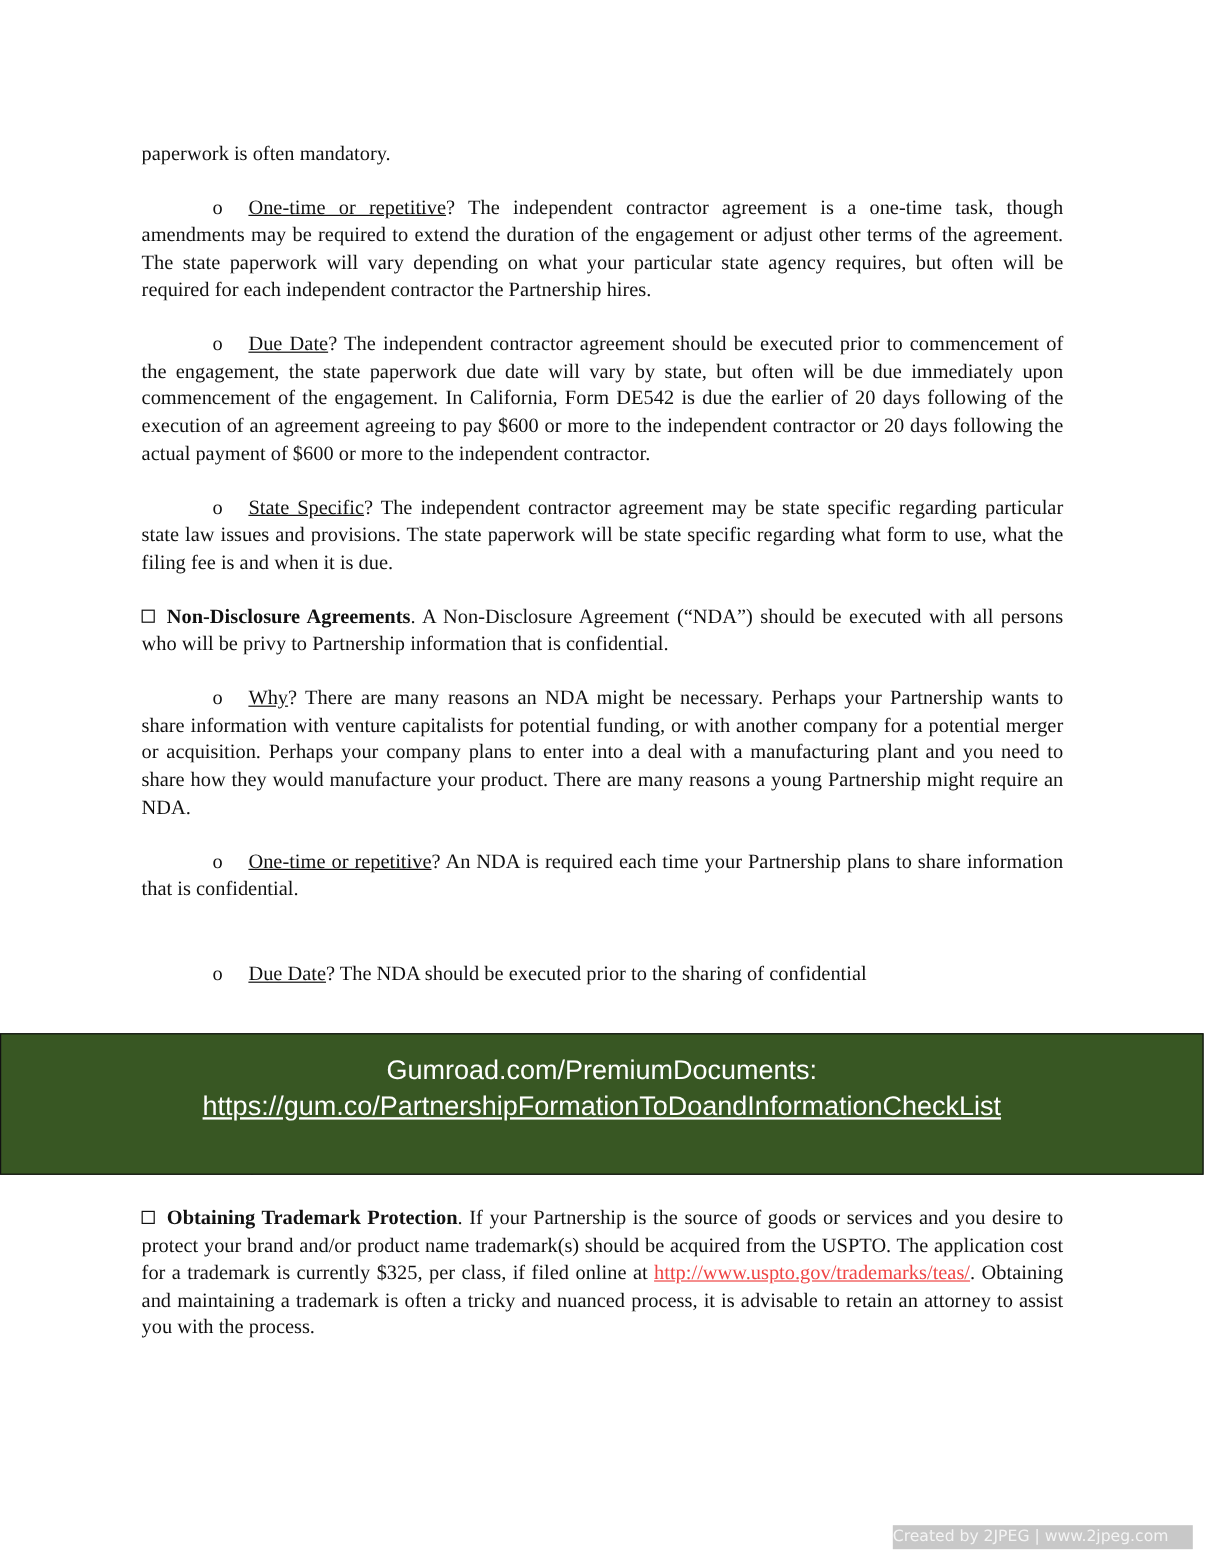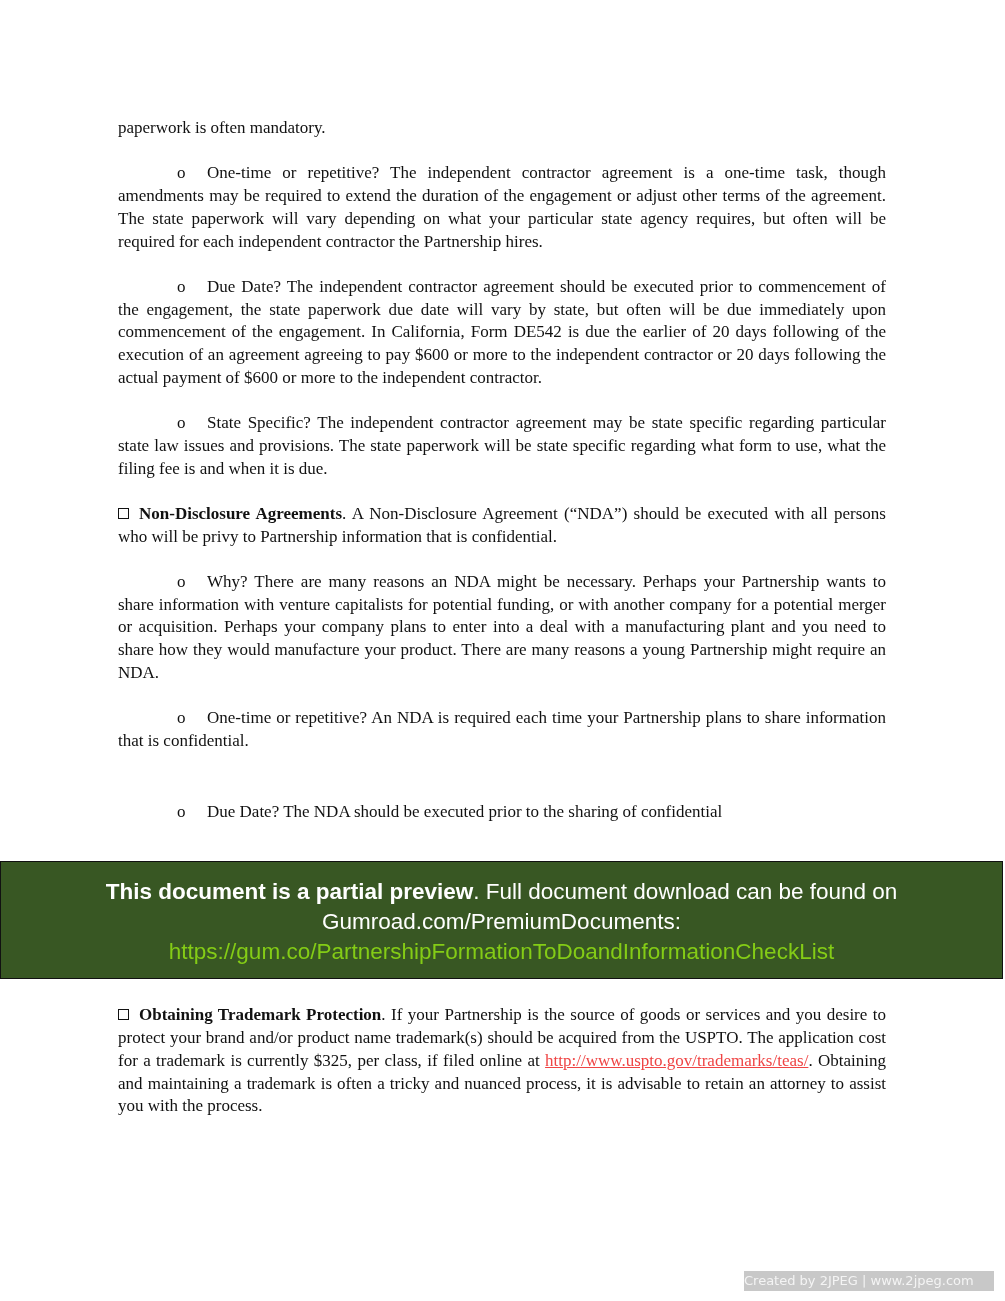--- a/index.html
+++ b/index.html
@@ -4,35 +4,35 @@
 <style>
   html, body { margin: 0; padding: 0; }
   body {
     width: 1005px; height: 1301px; background: #ffffff; position: relative; overflow: hidden;
     font-family: "Liberation Serif", "DejaVu Serif", serif; color: #111;
   }
   .page { position: absolute; left: 118px; top: 117px; width: 768px; font-size: 17px; line-height: 22.7px; }
   .para { text-align: justify; margin: 0 0 22.7px 0; }
   .bullet-para { text-indent: 59px; }
   .circle { display: inline-block; width: 30px; text-indent: 0; }
-  .ul { }
+  .ul { text-decoration: underline; }
   .box {
     display: inline-block; width: 11px; height: 11px; border: 1.6px solid #111; margin-right: 10px;
     vertical-align: 0px; box-sizing: border-box;
   }
   .bold { font-weight: bold; }
   a.link { color: #ef4444; text-decoration: underline; }
   .banner {
     position: absolute; left: 0; top: 861px; width: 1003px; height: 118px;
     background: #385723; border: 1px solid #111; box-sizing: border-box;
     font-family: "Liberation Sans", "DejaVu Sans", sans-serif; color: #fff; text-align: center;
     font-size: 22.5px; line-height: 30px; padding-top: 15px;
   }
   .banner .b { font-weight: bold; }
-  .banner a { color: #84cc16; }
+  .banner a { color: #ffffff; text-decoration: underline; }
   .watermark {
     position: absolute; left: 744px; top: 1271px; width: 250px; height: 20px;
     background: #c8c8c8; color: #f4f4f4; font-family: "DejaVu Sans", sans-serif; font-size: 13px;
     line-height: 20px; 
   }
 </style>
 </head>
 <body>
 
 <div class="page">
@@ -70,18 +70,17 @@
   <p class="para bullet-para">
     <span class="circle">o</span><span class="ul">What Triggers</span><span>?  The Partnership’s desire to (i) share information and (ii) maintain the confidentiality of the information.</span>
   </p>
 
   <p class="para">
     <span class="box"></span><span class="bold">Obtaining Trademark Protection</span><span>.  If your Partnership is the source of goods or services and you desire to protect your brand and/or product name trademark(s) should be acquired from the USPTO.  The application cost for a trademark is currently $325, per class, if filed online at </span><a class="link">http://www.uspto.gov/trademarks/teas/</a><span>.  Obtaining and maintaining a trademark is often a tricky and nuanced process, it is advisable to retain an attorney to assist you with the process.</span>
   </p>
 </div>
 
 <div class="banner">
-  <div><span class="b">This document is a partial preview</span><span>. Full document download can be found on</span></div>
   <div>Gumroad.com/PremiumDocuments:</div>
   <div><a>https://gum.co/PartnershipFormationToDoandInformationCheckList</a></div>
 </div>
 
 <div class="watermark">Created by 2JPEG | www.2jpeg.com</div>
 
 </body></html>

